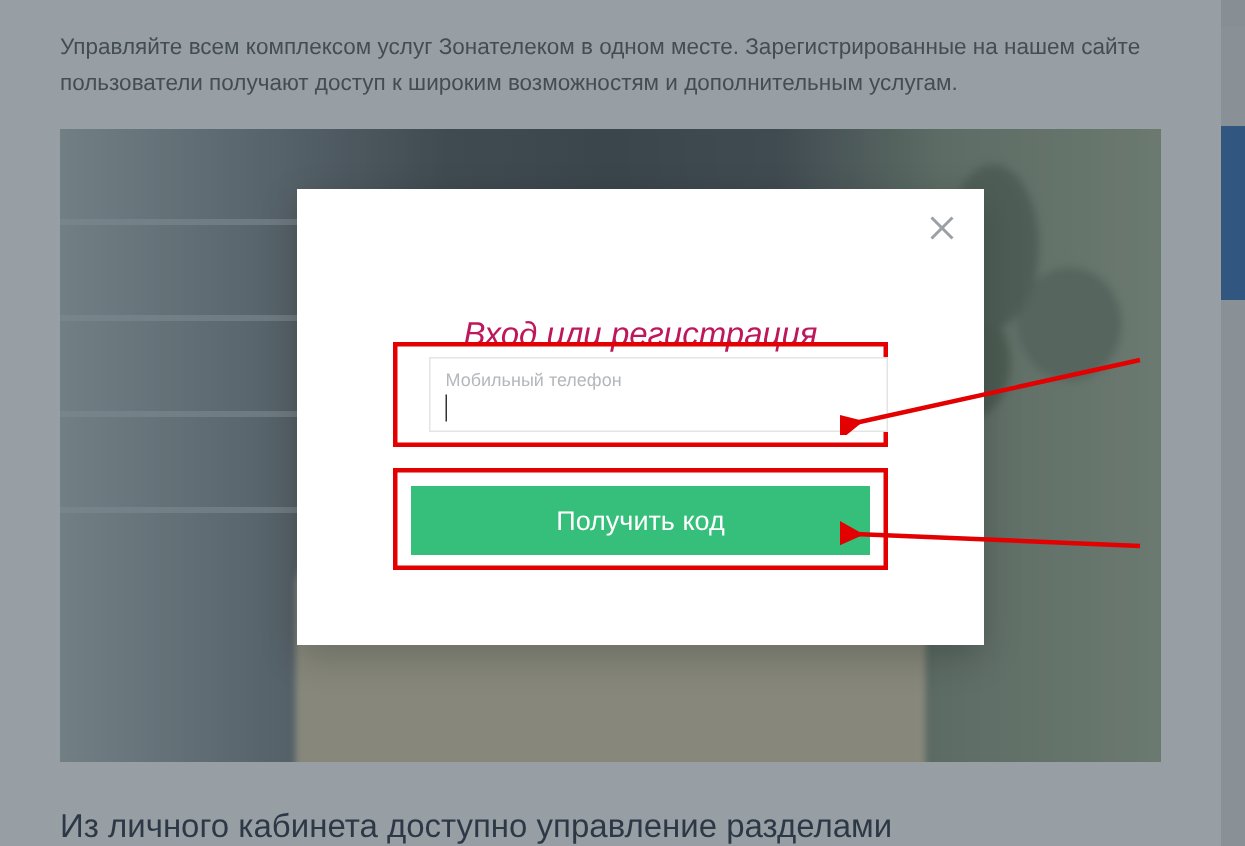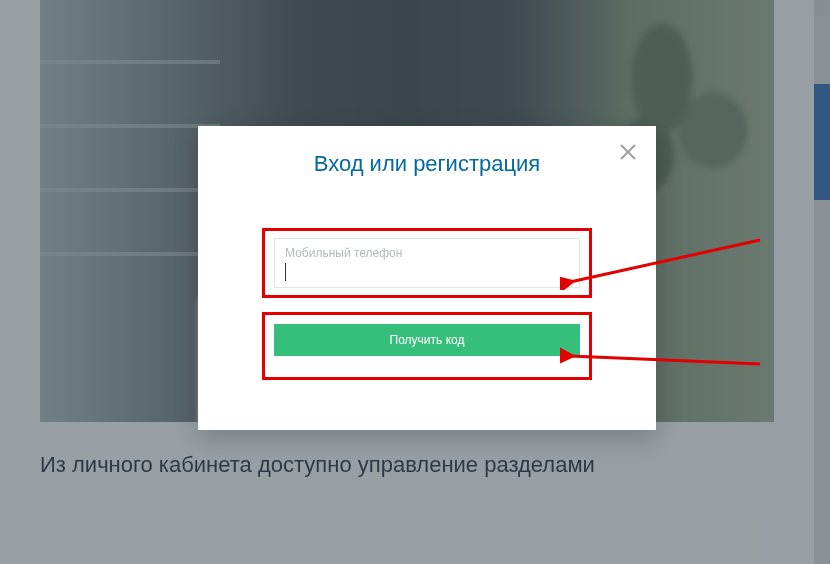--- a/index.html
+++ b/index.html
@@ -100,35 +100,36 @@
       cursor: pointer;
       display: flex;
       align-items: center;
       justify-content: center;
       color: #9aa0a4;
     }
     .modal-close svg { width: 16px; height: 16px; }
     .modal-title {
       text-align: center;
       font-size: 22px;
-      color: #0369a1;
+      color: #be185d;
       font-weight: 400;
-      margin-top: 25px;
+      margin-top: 84px;
+      font-style: italic;
     }
     .input-highlight {
       position: absolute;
       left: 64px;
       top: 102px;
       width: 330px;
       height: 70px;
       border: 3px solid #e20000;
     }
     .phone-input-wrap {
       position: absolute;
-      left: 76px;
+      left: 88px;
       top: 112px;
       width: 306px;
       height: 50px;
       border: 1px solid #e4e4e4;
       background: #fff;
     }
     .phone-input-wrap .placeholder {
       position: absolute;
       left: 10px;
       top: 7px;
@@ -149,42 +150,43 @@
       top: 186px;
       width: 330px;
       height: 68px;
       border: 3px solid #e20000;
     }
     .submit-btn {
       position: absolute;
       left: 76px;
       top: 198px;
       width: 306px;
-      height: 32px;
+      height: 46px;
       background: #36bf7b;
       color: #fff;
       border: none;
-      font-size: 12px;
+      font-size: 18px;
       cursor: pointer;
       display: flex;
       align-items: center;
       justify-content: center;
       font-family: inherit;
     }
     .arrow1, .arrow2 {
       position: absolute;
       pointer-events: none;
     }
     .arrow1 { left: 560px; top: 234px; width: 206px; height: 56px; }
     .arrow2 { left: 560px; top: 314px; width: 206px; height: 56px; }
   </style>
 </head>
 <body>
 
 <div class="page-content">
+  <p class="intro-text">Управляйте всем комплексом услуг Зонателеком в одном месте. Зарегистрированные на нашем сайте пользователи получают доступ к широким возможностям и дополнительным услугам.</p>
 
   <div class="hero-image-wrap">
     <div class="hero-shelf"></div>
     <div class="hero-plant"></div>
     <div class="hero-person"></div>
   </div>
 
   <h2 class="section-heading">Из личного кабинета доступно управление разделами</h2>
 </div>
 

